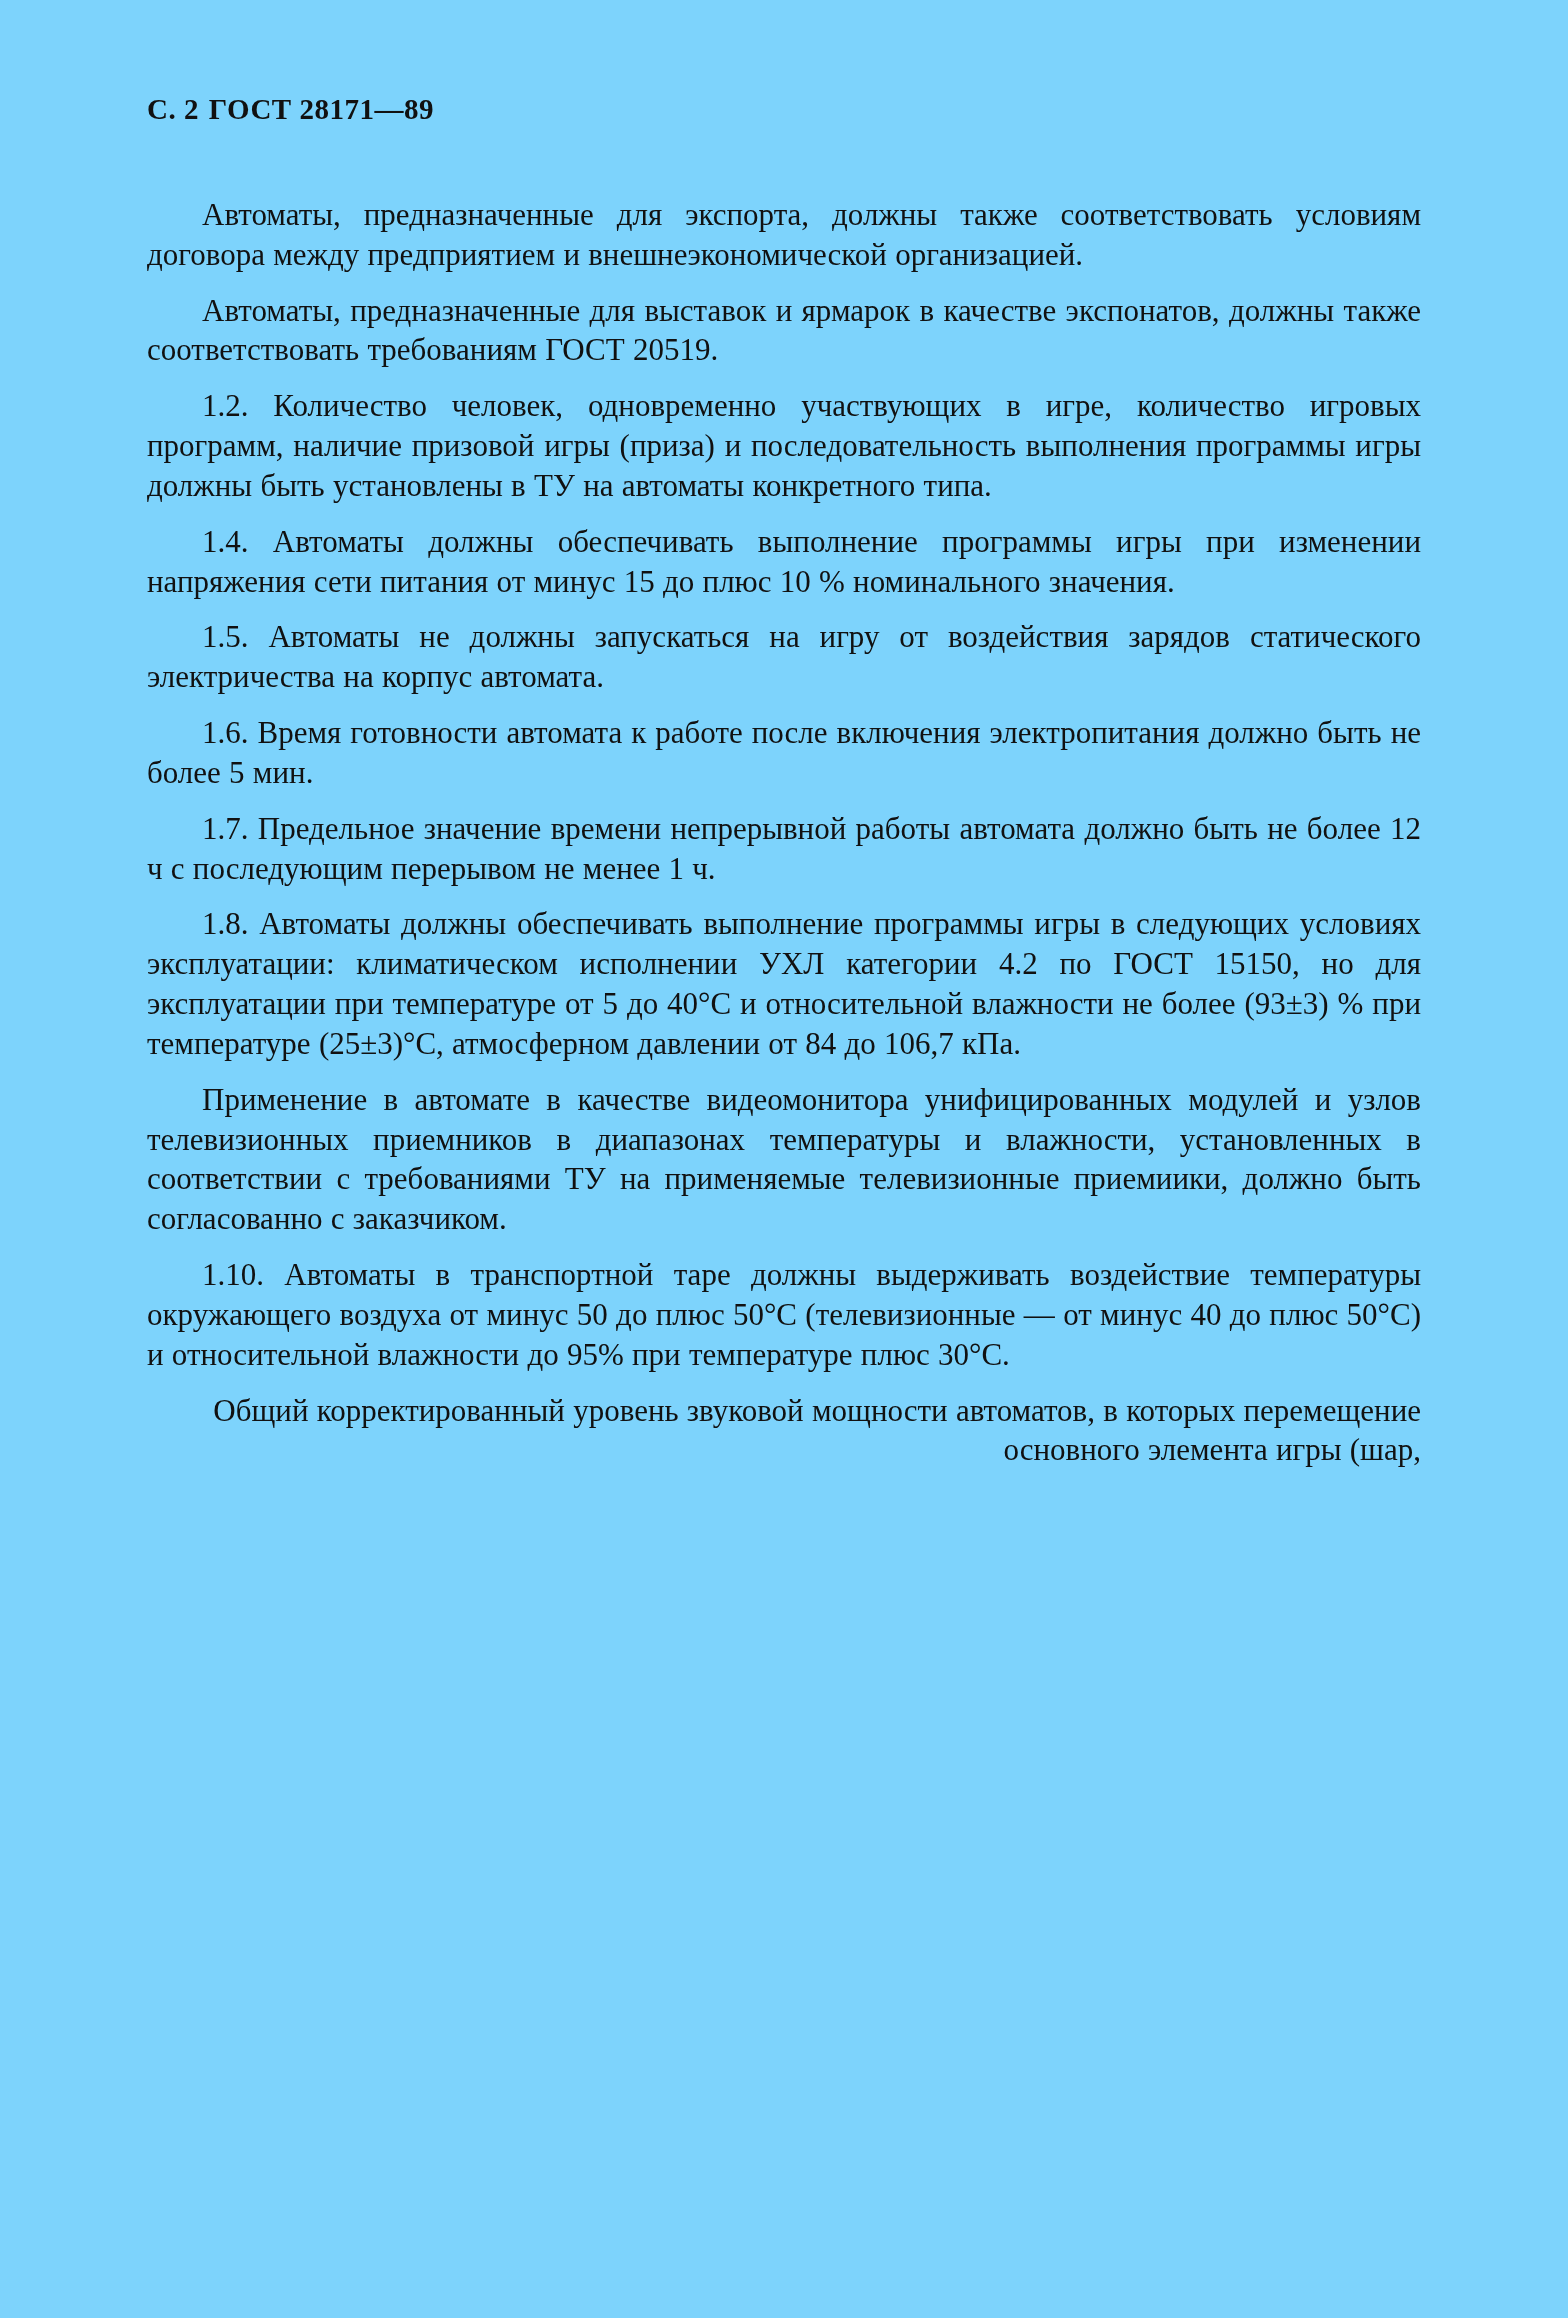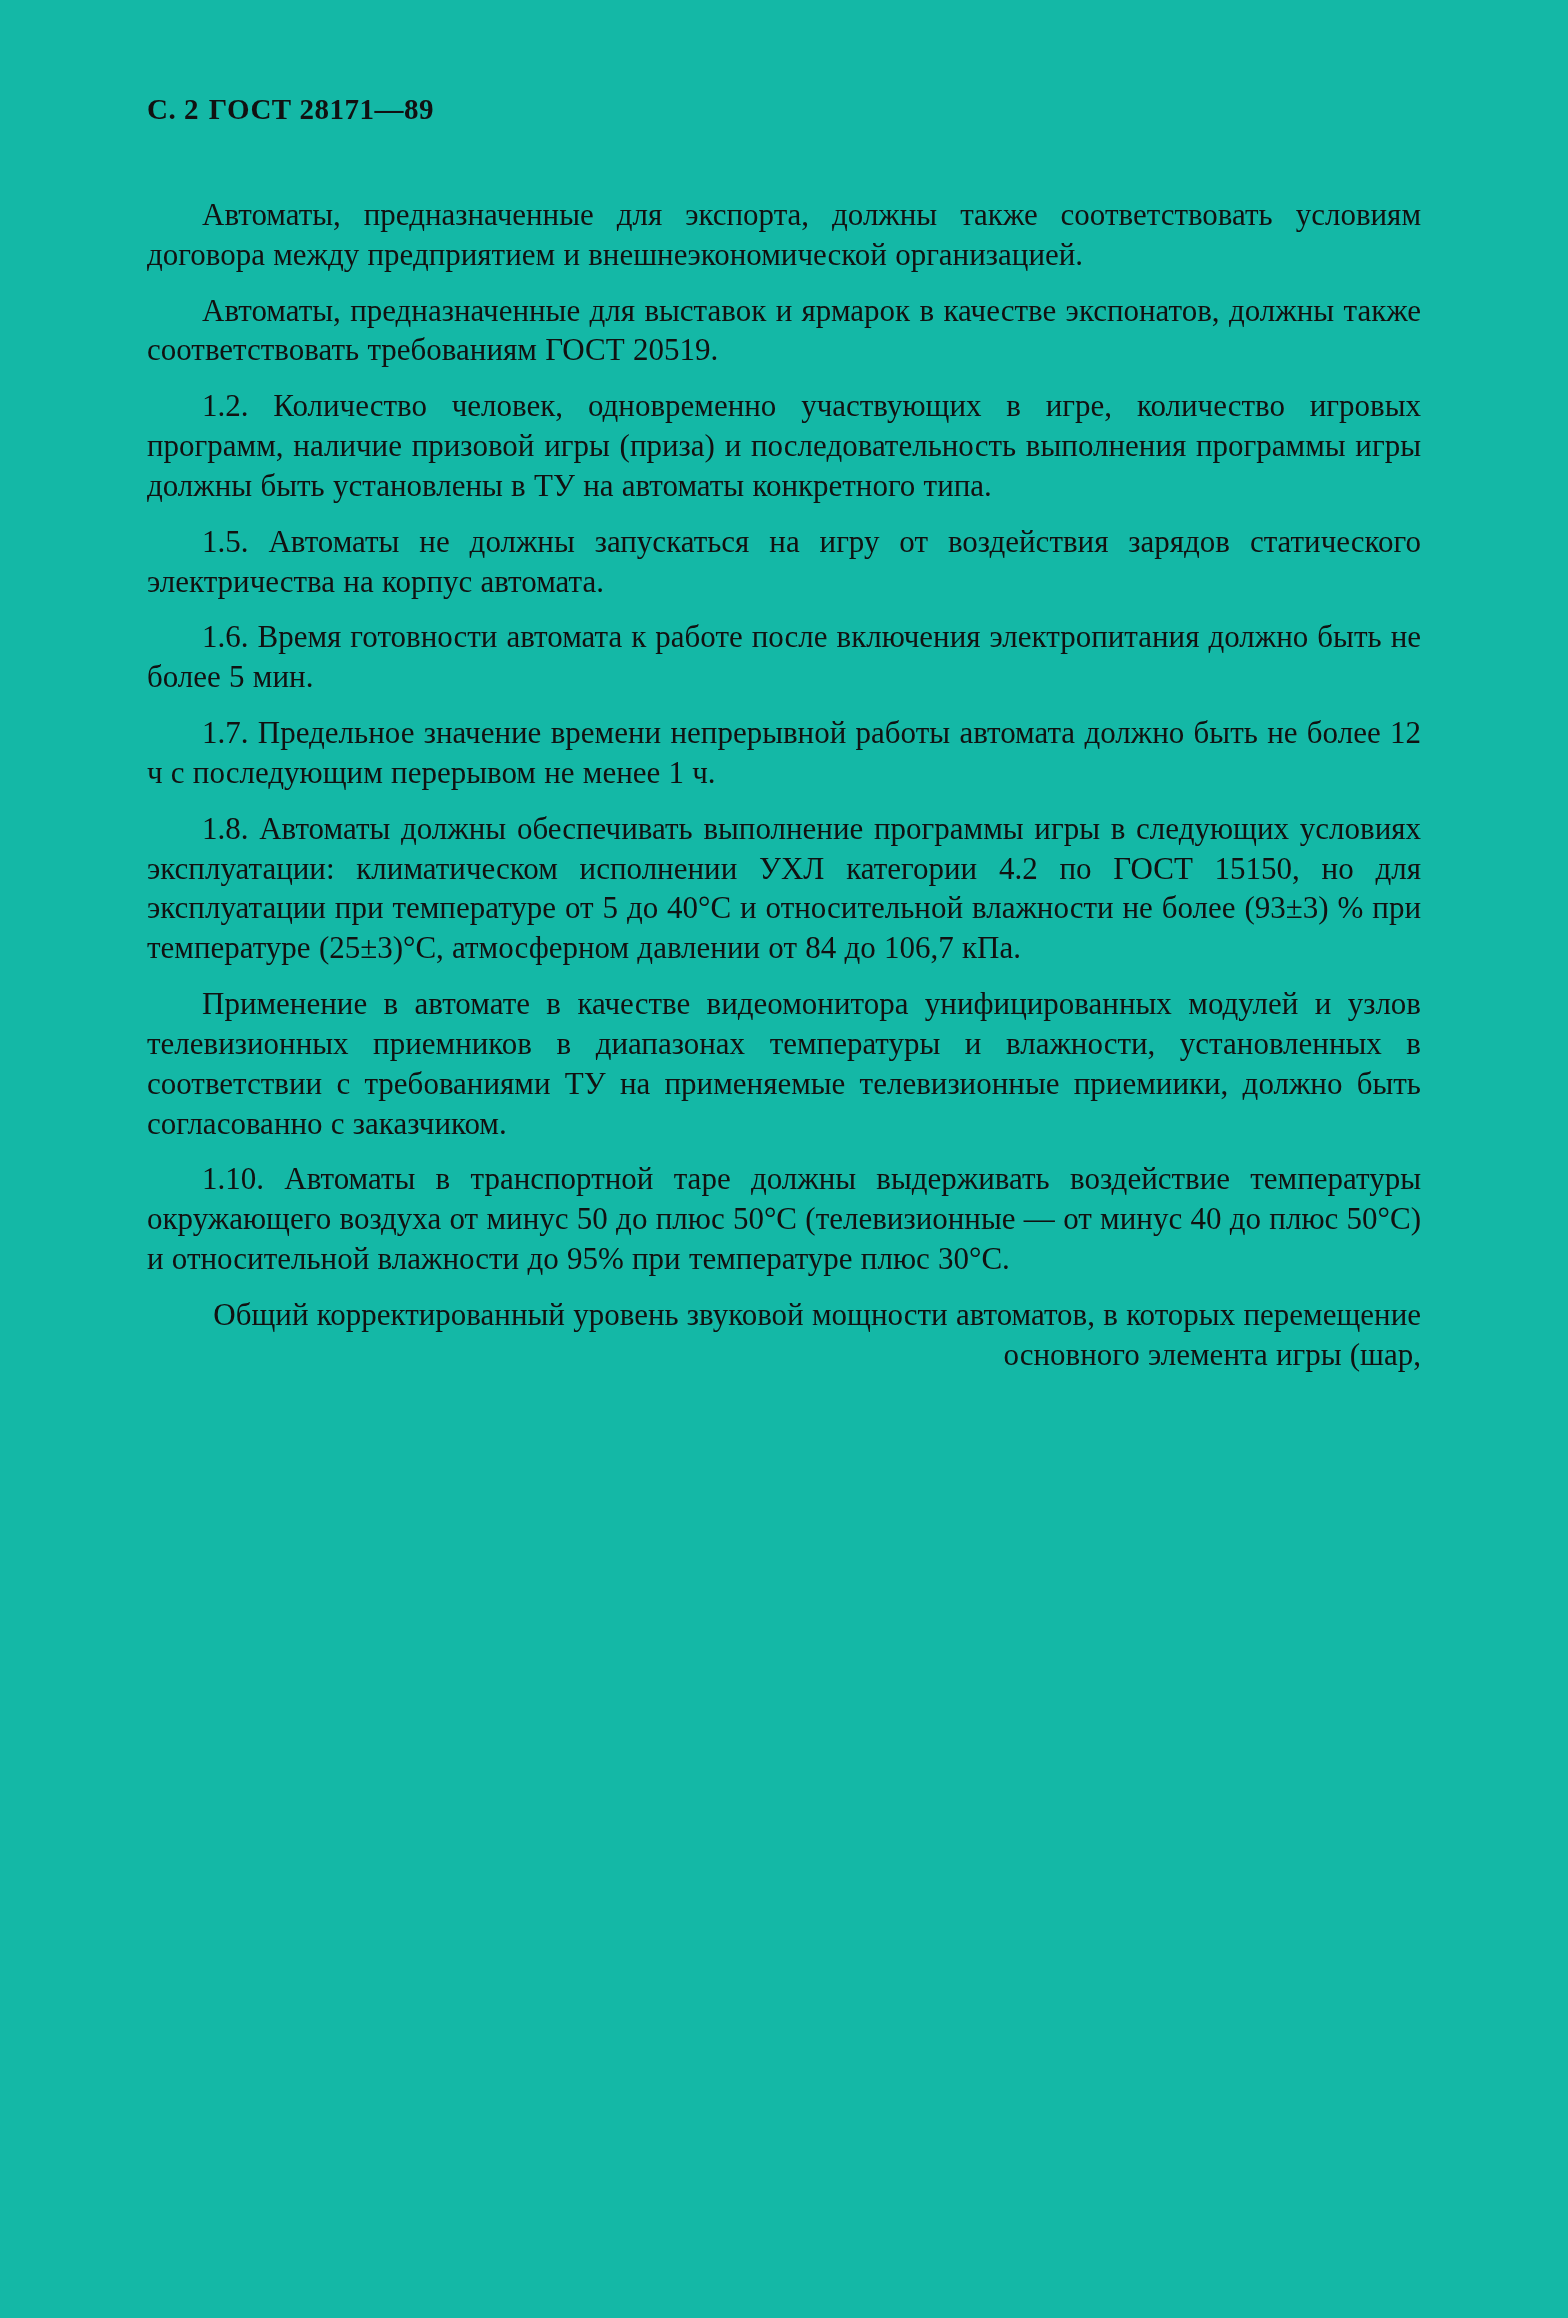--- a/index.html
+++ b/index.html
@@ -12,21 +12,21 @@
     min-height: 2318px;
     font-family: "Liberation Serif", serif;
     color: #111111;
   }
   .page {
     position: relative;
     width: 1568px;
     min-height: 2318px;
     box-sizing: border-box;
     padding: 93px 147px 59px 147px;
-    background: #14b8a6;
+    background: #7dd3fc;
   }
   .page-header {
     font-family: "Liberation Serif", serif;
     font-weight: bold;
     font-size: 29px;
     letter-spacing: 0.5px;
     margin: 0 0 69px 0;
     white-space: nowrap;
   }
   .page-header .pg {
@@ -55,20 +55,21 @@
 <div class="page">
 
   <div class="page-header">
     <span class="pg">С. 2</span><span>ГОСТ 28171—89</span>
   </div>
 
   <div class="body-text">
     <p class="para">Автоматы, предназначенные для экспорта, должны также соответствовать условиям договора между предприятием и внешнеэкономической организацией.</p>
     <p class="para">Автоматы, предназначенные для выставок и ярмарок в качестве экспонатов, должны также соответствовать требованиям ГОСТ 20519.</p>
     <p class="para">1.2. Количество человек, одновременно участвующих в игре, количество игровых программ, наличие призовой игры (приза) и последовательность выполнения программы игры должны быть установлены в ТУ на автоматы конкретного типа.</p>
+    <p class="para">1.4. Автоматы должны обеспечивать выполнение программы игры при изменении напряжения сети питания от минус 15 до плюс 10 % номинального значения.</p>
     <p class="para">1.5. Автоматы не должны запускаться на игру от воздействия зарядов статического электричества на корпус автомата.</p>
     <p class="para">1.6. Время готовности автомата к работе после включения электропитания должно быть не более 5 мин.</p>
     <p class="para">1.7. Предельное значение времени непрерывной работы автомата должно быть не более 12 ч с последующим перерывом не менее 1 ч.</p>
     <p class="para">1.8. Автоматы должны обеспечивать выполнение программы игры в следующих условиях эксплуатации: климатическом исполнении УХЛ категории 4.2 по ГОСТ 15150, но для эксплуатации при температуре от 5 до 40°С и относительной влажности не более (93±3) % при температуре (25±3)°С, атмосферном давлении от 84 до 106,7 кПа.</p>
     <p class="para">Применение в автомате в качестве видеомонитора унифицированных модулей и узлов телевизионных приемников в диапазонах температуры и влажности, установленных в соответствии с требованиями ТУ на применяемые телевизионные приемиики, должно быть согласованно с заказчиком.</p>
     <p class="para">1.10. Автоматы в транспортной таре должны выдерживать воздействие температуры окружающего воздуха от минус 50 до плюс 50°С (телевизионные — от минус 40 до плюс 50°С) и относительной влажности до 95% при температуре плюс 30°С.</p>
     <p class="para last">Общий корректированный уровень звуковой мощности автоматов, в которых перемещение основного элемента игры (шар,</p>
   </div>
 
 </div>

